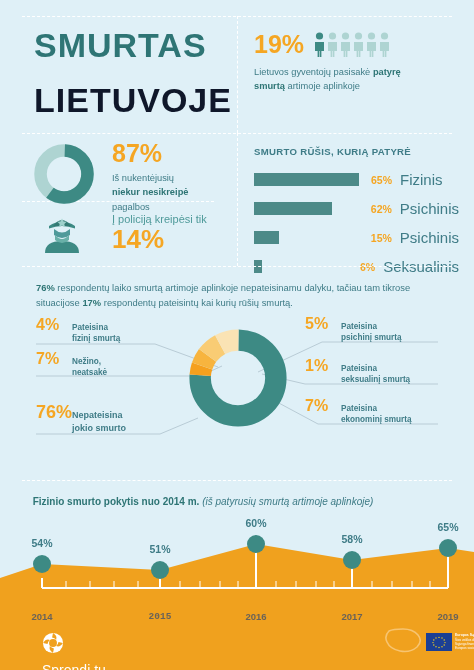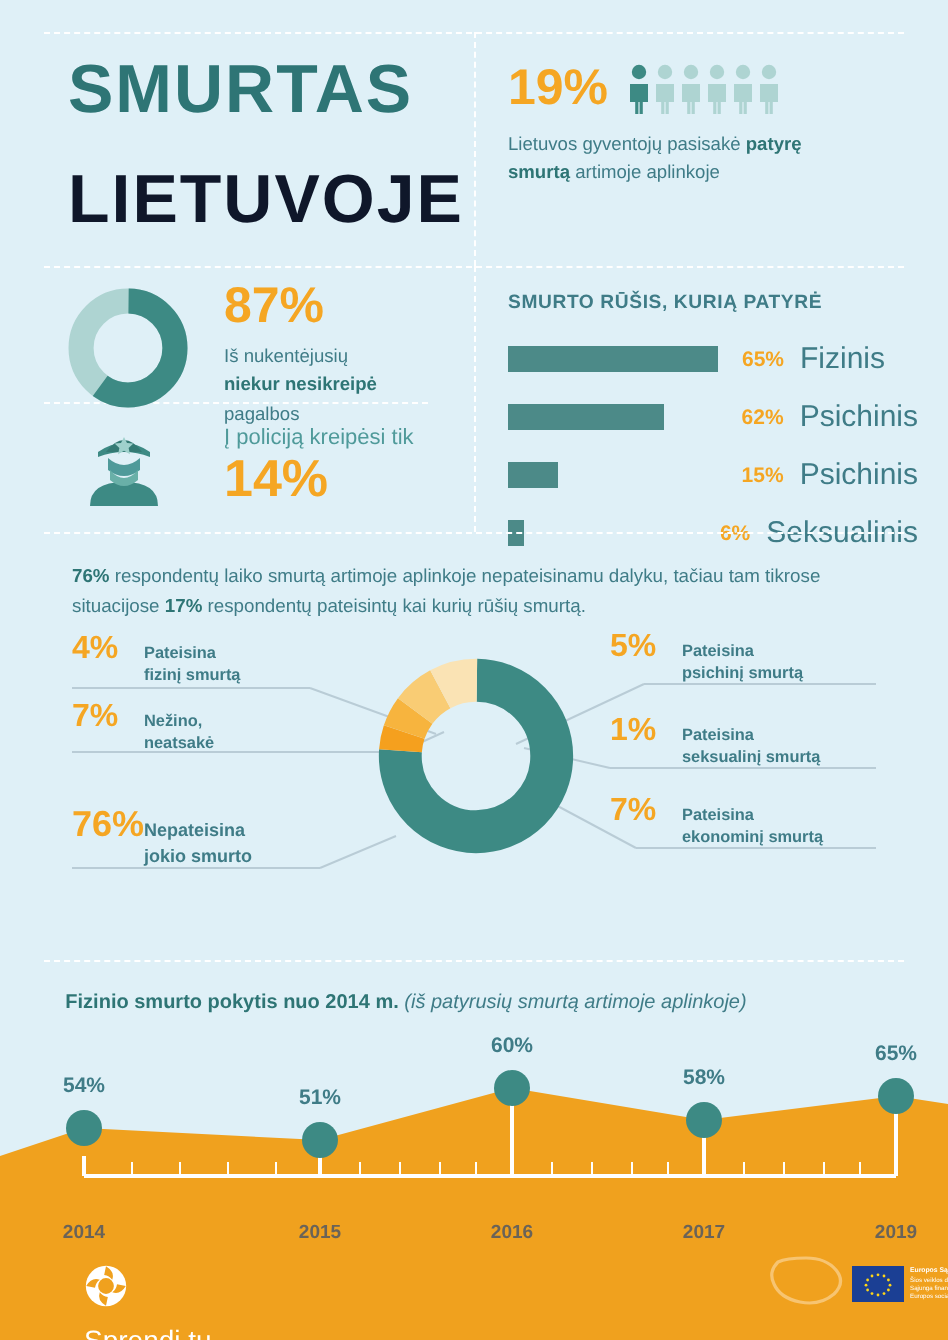--- a/index.html
+++ b/index.html
@@ -337,21 +337,21 @@
       <circle cx="448" cy="68" r="9" fill="#3d8a84"></circle>
     </svg>
 
     <div class="dot-lbl" style="left:42px;  top:57px;">54%</div>
     <div class="dot-lbl" style="left:160px; top:63px;">51%</div>
     <div class="dot-lbl" style="left:256px; top:37px;">60%</div>
     <div class="dot-lbl" style="left:352px; top:53px;">58%</div>
     <div class="dot-lbl" style="left:448px; top:41px;">65%</div>
 
     <div class="yr-lbl" style="left:42px;  top:115px;">2014</div>
-    <div class="yr-lbl" style="left:160px; top:115px;">2015</div>
+    <div class="yr-lbl" style="left:160px; top:115px;font-family:Liberation Mono, monospace;">2015</div>
     <div class="yr-lbl" style="left:256px; top:115px;">2016</div>
     <div class="yr-lbl" style="left:352px; top:115px;">2017</div>
     <div class="yr-lbl" style="left:448px; top:115px;">2019</div>
   </div>
 
   <div class="brand">
     <svg width="22" height="22" viewBox="0 0 24 24">
       <circle cx="12" cy="12" r="11" fill="#ffffff"></circle>
       <circle cx="12" cy="12" r="4.3" fill="#f0a11e"></circle>
       <g fill="#f0a11e">

